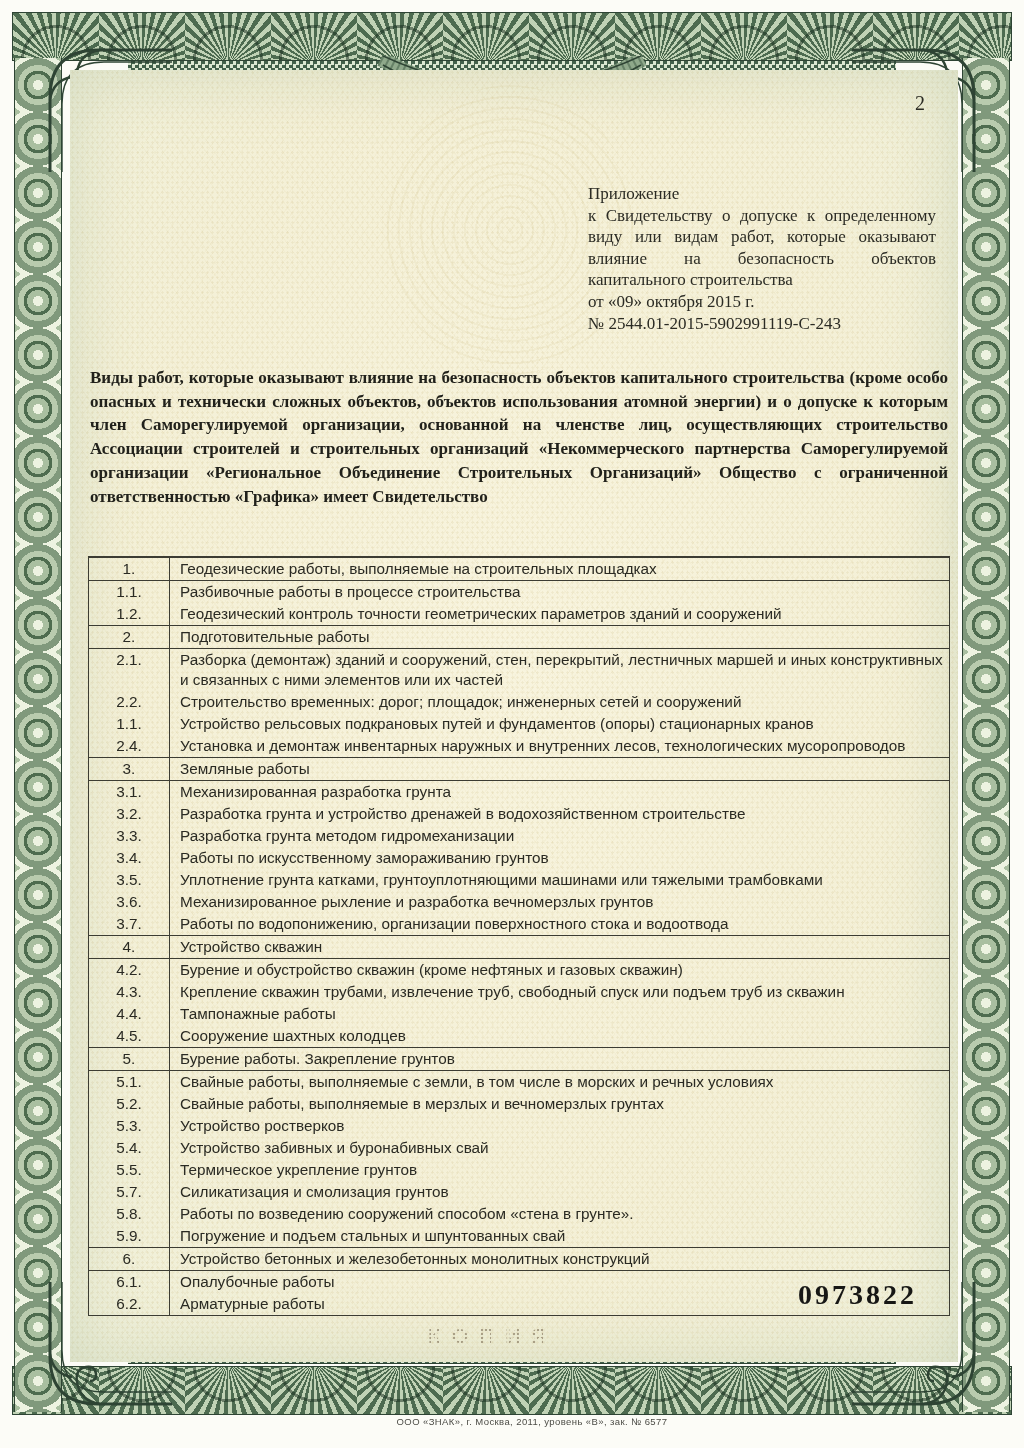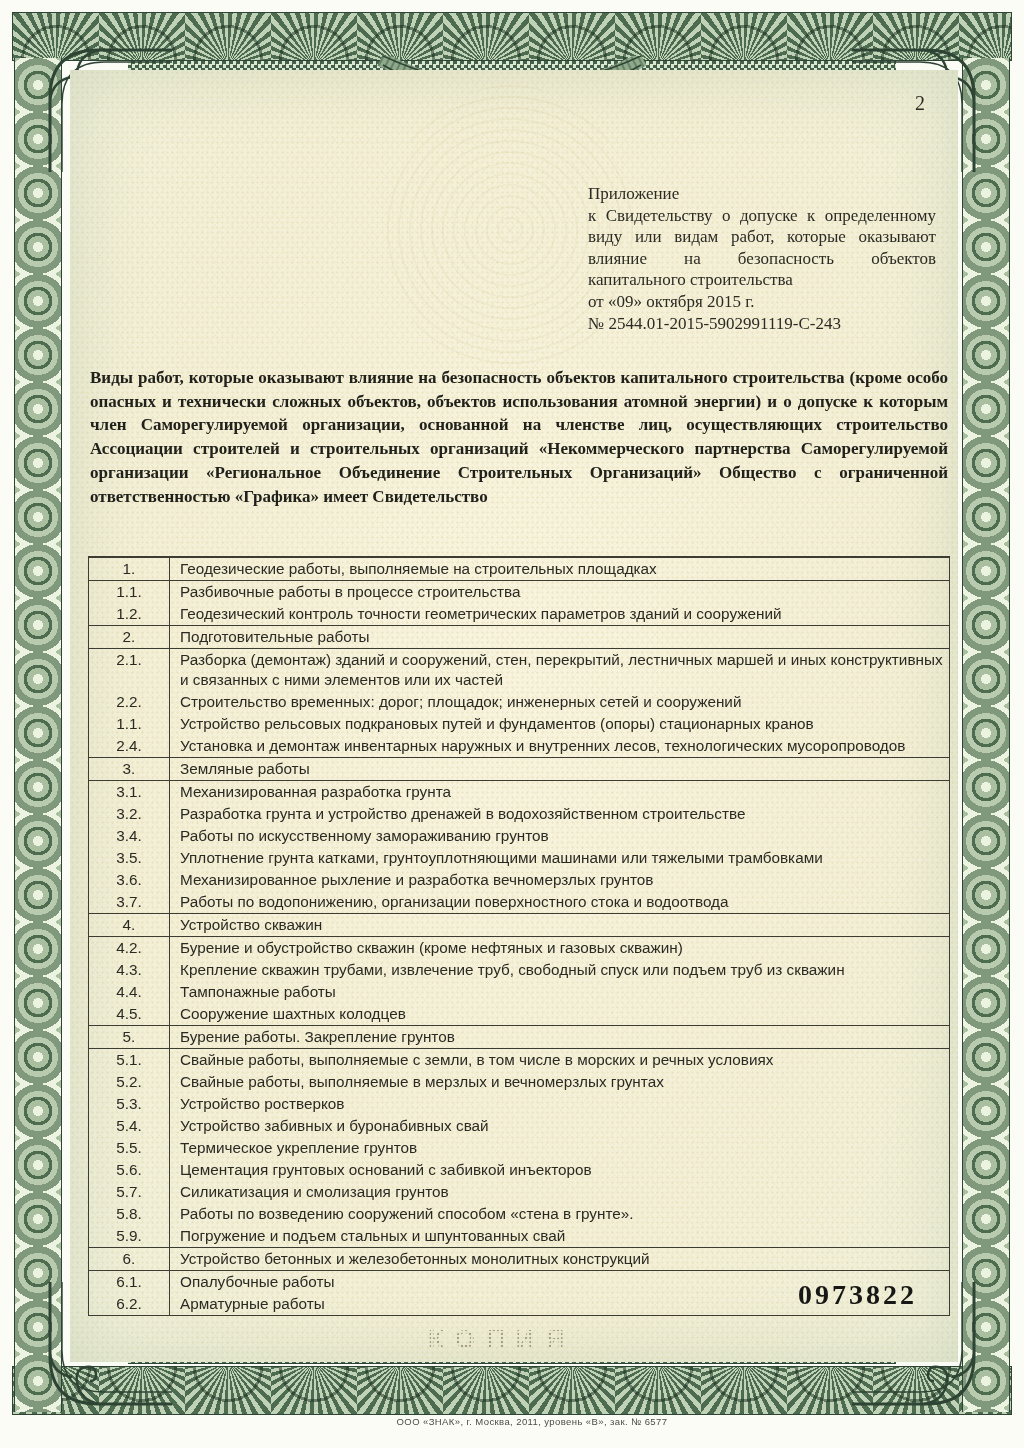--- a/index.html
+++ b/index.html
@@ -97,21 +97,21 @@
   .trow .txt{flex:1;padding:1px 6px 1px 10px;}
   
   .serial{
     position:absolute;left:728px;top:1209px;
     font-family:Liberation Serif, serif;font-weight:bold;
     font-size:28px;letter-spacing:3px;color:#171715;
   }
   .watermark{
     position:absolute;left:358px;top:1254px;
     font-family:"Liberation Sans", sans-serif;font-weight:bold;
-    font-size:26px;letter-spacing:11px;
+    font-size:21px;letter-spacing:11px;
     background-image:radial-gradient(#978b72 1px, rgba(151,139,114,.30) 1px, transparent 1.7px);
     background-size:4px 4px;
     -webkit-background-clip:text;background-clip:text;color:transparent;
     opacity:.78;
   }
   .imprint{
     position:absolute;left:0;top:1416px;width:100%;text-align:center;z-index:6;
     font-family:"Liberation Sans", sans-serif;font-size:9.5px;color:#4c4c46;
     letter-spacing:.4px;
     padding-left:20px;
@@ -223,20 +223,24 @@
       </div>
       <div class="trow">
         <div class="num">3.1.</div>
         <div class="txt">Механизированная разработка грунта</div>
       </div>
       <div class="trow">
         <div class="num">3.2.</div>
         <div class="txt">Разработка грунта и устройство дренажей в водохозяйственном строительстве</div>
       </div>
       <div class="trow">
+        <div class="num">3.3.</div>
+        <div class="txt">Разработка грунта методом гидромеханизации</div>
+      </div>
+      <div class="trow">
         <div class="num">3.4.</div>
         <div class="txt">Работы по искусственному замораживанию грунтов</div>
       </div>
       <div class="trow">
         <div class="num">3.5.</div>
         <div class="txt">Уплотнение грунта катками, грунтоуплотняющими машинами или тяжелыми трамбовками</div>
       </div>
       <div class="trow">
         <div class="num">3.6.</div>
         <div class="txt">Механизированное рыхление и разработка вечномерзлых грунтов</div>
@@ -283,24 +287,20 @@
       </div>
       <div class="trow">
         <div class="num">5.4.</div>
         <div class="txt">Устройство забивных и буронабивных свай</div>
       </div>
       <div class="trow">
         <div class="num">5.5.</div>
         <div class="txt">Термическое укрепление грунтов</div>
       </div>
       <div class="trow">
-        <div class="num">5.6.</div>
-        <div class="txt">Цементация грунтовых оснований с забивкой инъекторов</div>
-      </div>
-      <div class="trow">
         <div class="num">5.7.</div>
         <div class="txt">Силикатизация и смолизация грунтов</div>
       </div>
       <div class="trow">
         <div class="num">5.8.</div>
         <div class="txt">Работы по возведению сооружений способом «стена в грунте».</div>
       </div>
       <div class="trow">
         <div class="num">5.9.</div>
         <div class="txt">Погружение и подъем стальных и шпунтованных свай</div>

